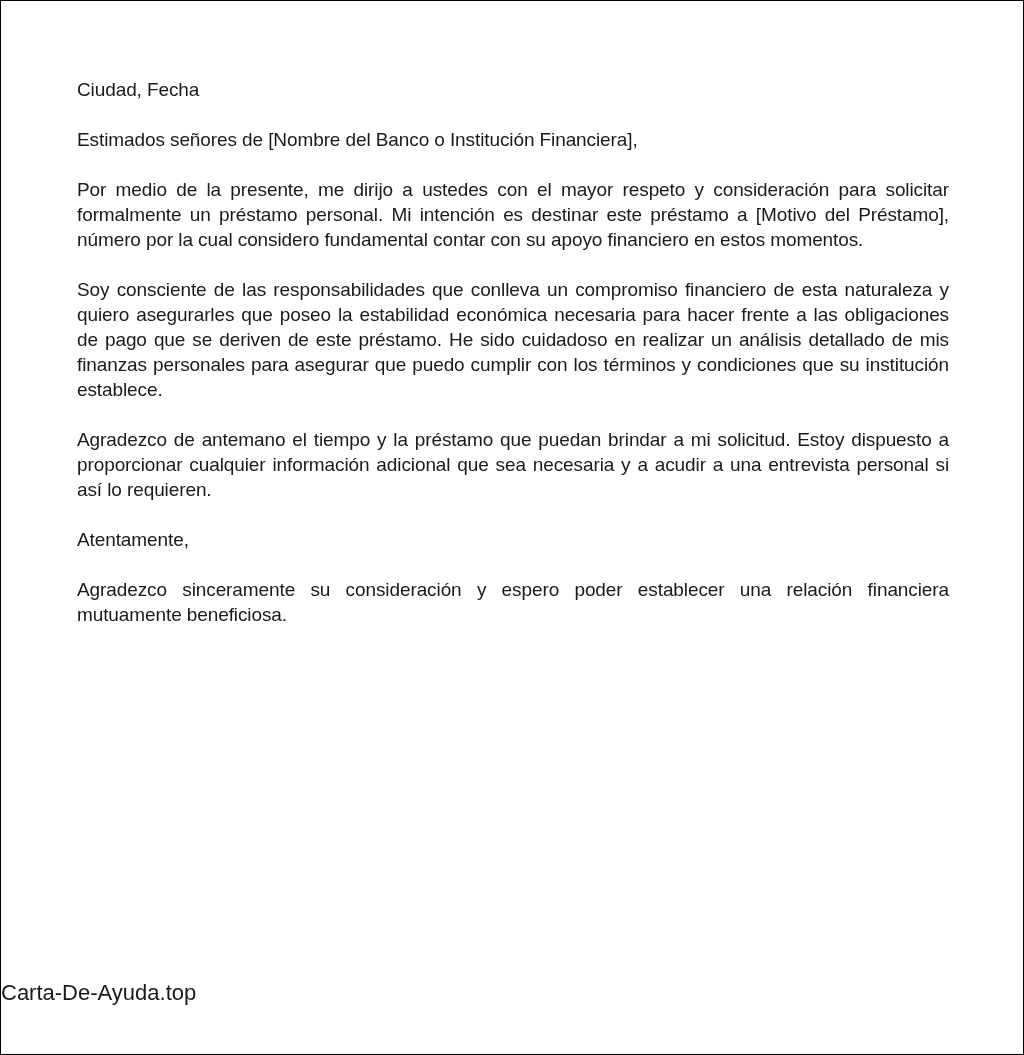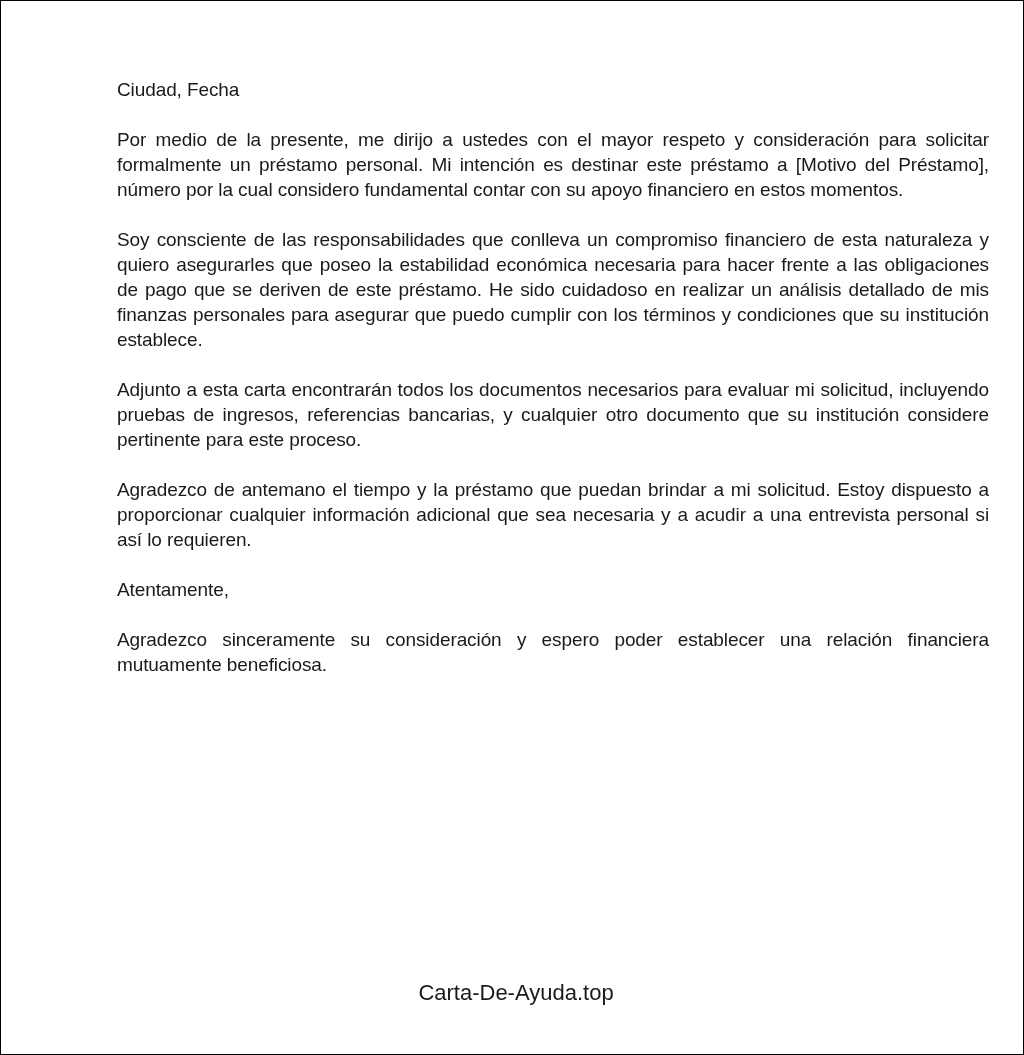--- a/index.html
+++ b/index.html
@@ -14,48 +14,46 @@
       color: #1a1a1a;
       font-family: "Liberation Sans", sans-serif;
       font-size: 19px;
       line-height: 25px;
     }
     .letter-body {
       position: absolute;
       left: 76px;
       top: 76px;
       width: 872px;
-      margin-left: 40px;
     }
     .block {
       margin: 0 0 25px 0;
       text-align: justify;
       text-align-last: left;
       letter-spacing: -0.1px;
     }
     .block.short { text-align: left; }
     .footer {
       position: absolute;
       left: 0;
       right: 0;
       top: 978px;
-      text-align: center;
+      text-align: left;
       font-size: 22px;
       line-height: 28px;
       color: #1a1a1a;
-      padding-left: 8px;
     }
   </style>
 </head>
 <body>
 
 <div class="page">
   <div class="letter-body">
     <p class="block short">Ciudad, Fecha</p>
+    <p class="block short">Estimados señores de [Nombre del Banco o Institución Financiera],</p>
     <p class="block">Por medio de la presente, me dirijo a ustedes con el mayor respeto y consideración para solicitar formalmente un préstamo personal. Mi intención es destinar este préstamo a [Motivo del Préstamo], número por la cual considero fundamental contar con su apoyo financiero en estos momentos.</p>
     <p class="block">Soy consciente de las responsabilidades que conlleva un compromiso financiero de esta naturaleza y quiero asegurarles que poseo la estabilidad económica necesaria para hacer frente a las obligaciones de pago que se deriven de este préstamo. He sido cuidadoso en realizar un análisis detallado de mis finanzas personales para asegurar que puedo cumplir con los términos y condiciones que su institución establece.</p>
-    <p class="block">Adjunto a esta carta encontrarán todos los documentos necesarios para evaluar mi solicitud, incluyendo pruebas de ingresos, referencias bancarias, y cualquier otro documento que su institución considere pertinente para este proceso.</p>
     <p class="block">Agradezco de antemano el tiempo y la préstamo que puedan brindar a mi solicitud. Estoy dispuesto a proporcionar cualquier información adicional que sea necesaria y a acudir a una entrevista personal si así lo requieren.</p>
     <p class="block short">Atentamente,</p>
     <p class="block">Agradezco sinceramente su consideración y espero poder establecer una relación financiera mutuamente beneficiosa.</p>
   </div>
   <div class="footer">Carta-De-Ayuda.top</div>
 </div>
 
 </body></html>

